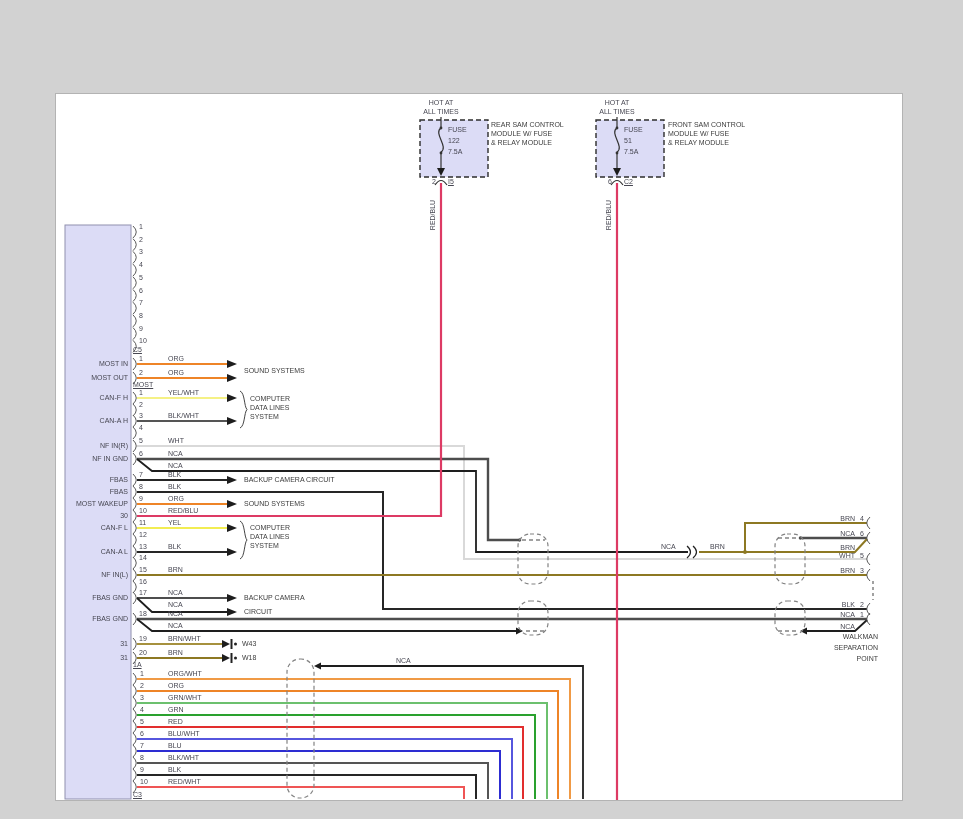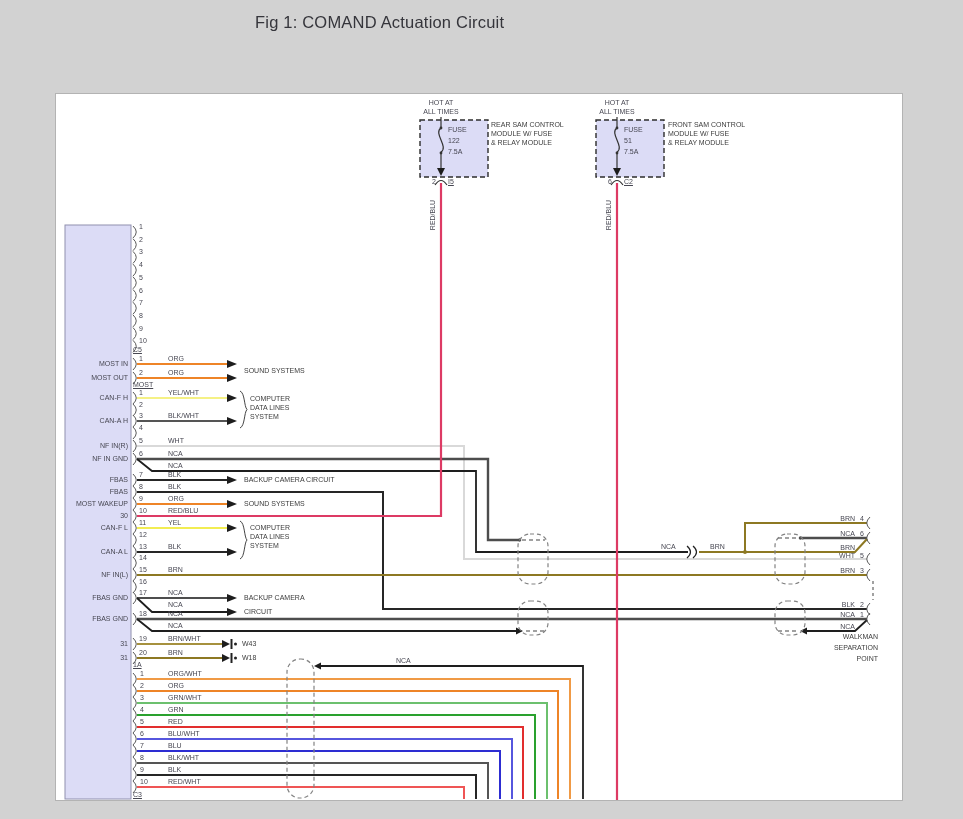--- a/index.html
+++ b/index.html
@@ -15,21 +15,20 @@
   .dest{color:#3c3c3c;}
   .grp{text-decoration:underline;}
   .right{transform:translateX(-100%);}
   .center{transform:translateX(-50%);}
   .rot{transform:translate(-50%,-50%) rotate(-90deg);}
 </style>
 </head>
 <body>
 
 <div class="page">
-  <div class="title">Fig 1: COMAND Actuation Circuit</div>
   <div class="canvas"></div>
   <svg id="wires" width="963" height="819" viewBox="0 0 963 819">
       <rect x="65" y="225" width="66" height="574" fill="#dcdcf6" stroke="#9090ae" stroke-width="1"></rect>
       <path d="M133 226 Q139.5 232 133 238" fill="none" stroke="#5a5a5a" stroke-width="1"></path>
       <path d="M133 238.7 Q139.5 244.7 133 250.7" fill="none" stroke="#5a5a5a" stroke-width="1"></path>
       <path d="M133 251.39999999999998 Q139.5 257.4 133 263.4" fill="none" stroke="#5a5a5a" stroke-width="1"></path>
       <path d="M133 264.1 Q139.5 270.1 133 276.1" fill="none" stroke="#5a5a5a" stroke-width="1"></path>
       <path d="M133 276.8 Q139.5 282.8 133 288.8" fill="none" stroke="#5a5a5a" stroke-width="1"></path>
       <path d="M133 289.5 Q139.5 295.5 133 301.5" fill="none" stroke="#5a5a5a" stroke-width="1"></path>
       <path d="M133 302.2 Q139.5 308.2 133 314.2" fill="none" stroke="#5a5a5a" stroke-width="1"></path>

